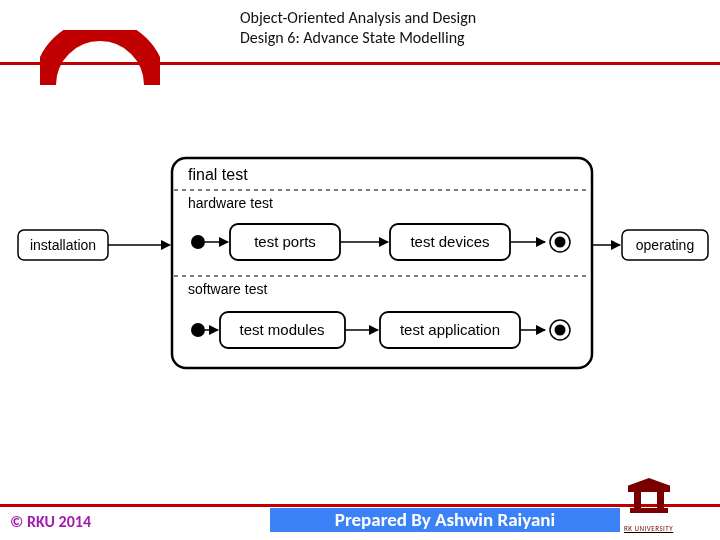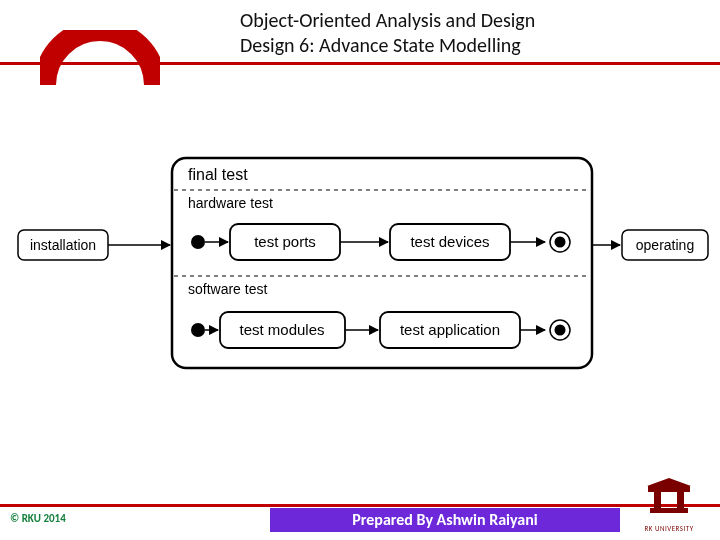--- a/index.html
+++ b/index.html
@@ -13,21 +13,21 @@
     overflow: hidden;
   }
   .header {
     position: relative;
     height: 70px;
   }
   .header-title {
     position: absolute;
     left: 240px;
     top: 8px;
-    font-size: 20px;
+    font-size: 16px;
     color: #111;
     line-height: 1.25;
   }
   .header-rule {
     position: absolute;
     left: 0;
     top: 62px;
     width: 720px;
     height: 3px;
     background: #c00000;
@@ -58,44 +58,44 @@
   .footer-rule {
     position: absolute;
     left: 0; top: 0;
     width: 720px; height: 3px;
     background: #c00000;
   }
   .footer-left {
     position: absolute;
     left: 10px;
     top: 8px;
-    font-size: 11px;
+    font-size: 16px;
     font-weight: bold;
-    color: #15803d;
+    color: #a21caf;
   }
   .footer-center {
     position: absolute;
     left: 270px;
     right: 100px;
     top: 4px;
     height: 24px;
-    background: #6d28d9;
+    background: #3b82f6;
     color: #fff;
-    font-size: 16px;
+    font-size: 19px;
     font-weight: bold;
     text-align: center;
     line-height: 24px;
   }
   .footer-logo {
     position: absolute;
     right: 6px;
     top: -26px;
     width: 90px;
     height: 60px;
-    text-align: center;
+    text-decoration: underline;
   }
   .footer-logo svg { display: inline-block; }
   .footer-logo-text {
     font-size: 7px;
     color: #7a0000;
     letter-spacing: 0.5px;
     margin-top: 2px;
   }
   text.d { font-family: Arial, sans-serif; }
 </style>

